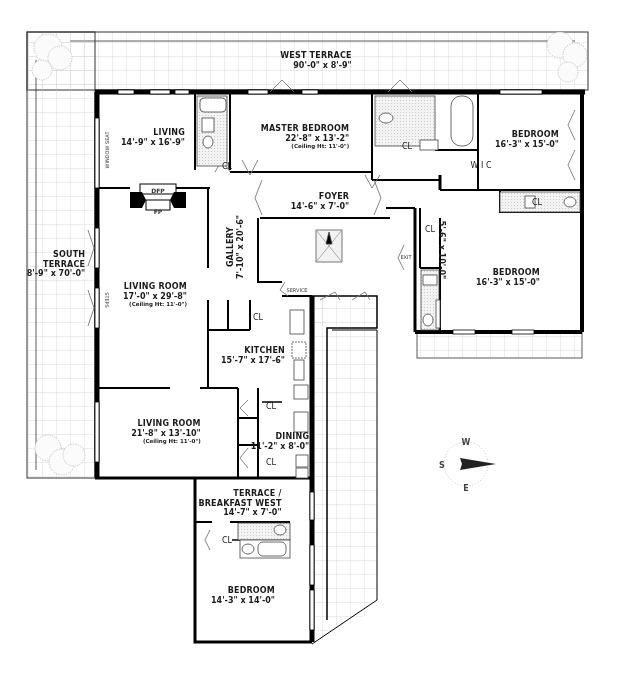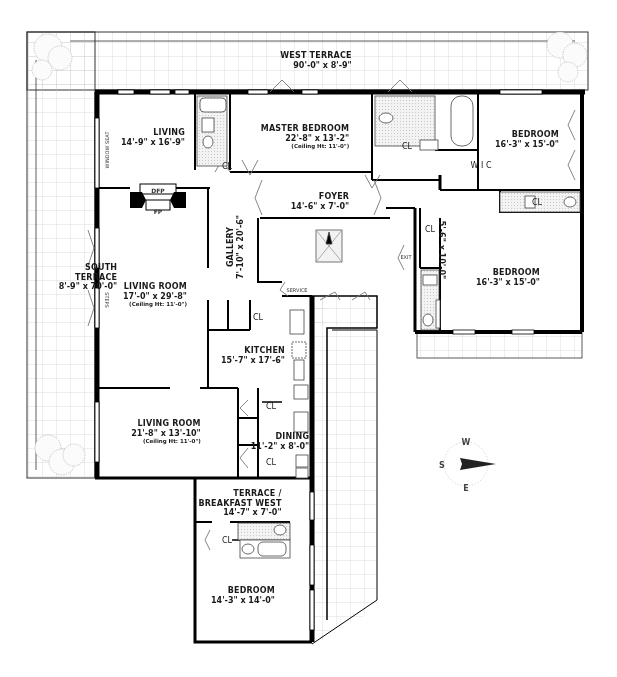--- a/index.html
+++ b/index.html
@@ -205,21 +205,21 @@
   <g>
     <circle cx="466" cy="464" r="22" fill="none" stroke="#bbb" stroke-width="0.8" stroke-dasharray="1 2"></circle>
     <polygon points="460,458 496,464 460,470 462,464" fill="#222"></polygon>
   </g>
 </svg>
 
 <div class="lbl" style="left:316px;top:51px;">
   <div class="name">WEST TERRACE</div>
   <div class="dim">90'-0" x 8'-9"</div>
 </div>
-<div class="lbl" style="left:56px;top:263px;margin-left:32px;">
+<div class="lbl" style="left:56px;top:250px;">
   <div class="name">SOUTH</div>
   <div class="name">TERRACE</div>
   <div class="dim">8'-9" x 70'-0"</div>
 </div>
 
 <div class="lbl" style="left:153px;top:128px;">
   <div class="name">LIVING</div>
   <div class="dim">14'-9" x 16'-9"</div>
 </div>
 <div class="lbl" style="left:305px;top:124px;">

